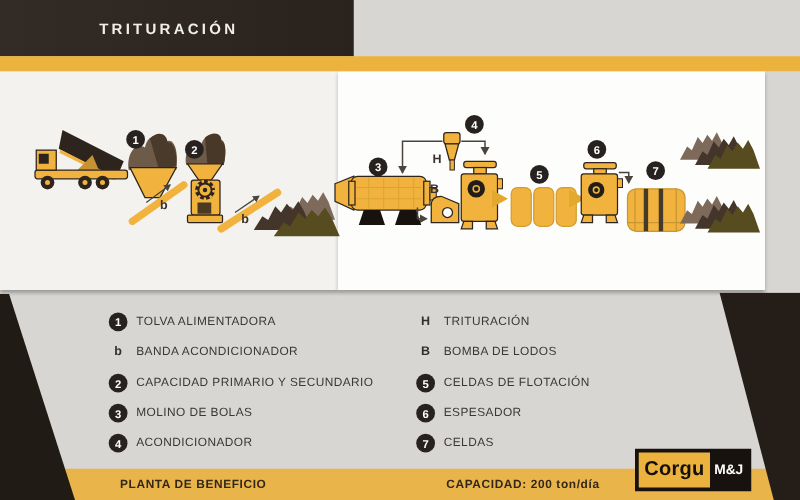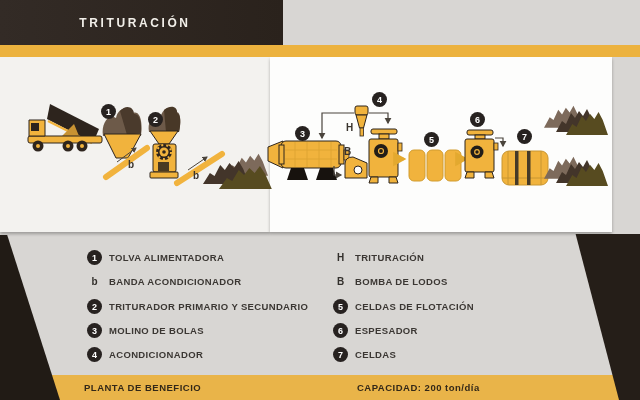--- a/index.html
+++ b/index.html
@@ -29,26 +29,26 @@
   
   .node{position:absolute;width:15px;height:15px;border-radius:50%;background:#272220;
     color:#fff;font-size:9px;font-weight:bold;display:flex;align-items:center;justify-content:center;z-index:4;}
   .dlabel{position:absolute;color:#3a342e;font-size:10px;font-weight:bold;z-index:4;}
   
   .legend-row{position:absolute;display:flex;align-items:center;z-index:4;height:15px;}
   .marker{width:15px;height:15px;display:flex;align-items:center;justify-content:center;
     font-weight:bold;flex:0 0 15px;}
   .marker.circle{border-radius:50%;background:#272220;color:#fff;font-size:9px;}
   .marker.letter{color:#33302c;font-size:10px;}
-  .legend-label{margin-left:7px;color:#3b3733;font-size:9.5px;font-weight:bold;letter-spacing:.35px;white-space:nowrap;text-align:center;}
+  .legend-label{margin-left:7px;color:#3b3733;font-size:9.5px;font-weight:normal;letter-spacing:.35px;white-space:nowrap;text-align:center;}
   
   .footer-bar{position:absolute;left:0;top:375px;width:640px;height:25px;background:#e9b449;z-index:2;}
   .footer-bar span{position:absolute;top:0;line-height:25px;color:#332818;font-size:9.5px;
     font-weight:bold;letter-spacing:.5px;white-space:nowrap;}
-  .ft-plant{left:84px;} .ft-diagram{left:207px;} .ft-capacity{left:357px;}
+  .ft-plant{left:96px;} .ft-diagram{left:207px;} .ft-capacity{left:357px;}
   
   .logo{position:absolute;left:508px;top:359px;width:93px;height:34px;background:#17120e;
     padding:3px;box-sizing:border-box;display:flex;z-index:6;}
   .logo-left{flex:1.9;background:#ecb23e;display:flex;align-items:center;justify-content:center;
     color:#14100c;font-size:16px;font-weight:bold;letter-spacing:.2px;}
   .logo-right{flex:1;background:#17120e;display:flex;align-items:center;justify-content:center;
     color:#fff;font-size:11px;font-weight:bold;}
 </style>
 </head>
 <body>
@@ -219,21 +219,21 @@
   <div class="legend-row" style="left:87px;top:250px">
     <span class="marker circle">1</span>
     <span class="legend-label">TOLVA ALIMENTADORA</span>
   </div>
   <div class="legend-row" style="left:87px;top:274px">
     <span class="marker letter">b</span>
     <span class="legend-label">BANDA ACONDICIONADOR</span>
   </div>
   <div class="legend-row" style="left:87px;top:299px">
     <span class="marker circle">2</span>
-    <span class="legend-label">TRITURADOR PRIMARIO Y SECUNDARIO</span>
+    <span class="legend-label">CAPACIDAD PRIMARIO Y SECUNDARIO</span>
   </div>
   <div class="legend-row" style="left:87px;top:323px">
     <span class="marker circle">3</span>
     <span class="legend-label">MOLINO DE BOLAS</span>
   </div>
   <div class="legend-row" style="left:87px;top:347px">
     <span class="marker circle">4</span>
     <span class="legend-label">ACONDICIONADOR</span>
   </div>
 
@@ -259,14 +259,18 @@
   </div>
 
   <div class="wedge wedge-left"></div>
   <div class="wedge wedge-right"></div>
 
   <div class="footer-bar">
     <span class="ft-plant">PLANTA DE BENEFICIO</span>
     <span class="ft-capacity">CAPACIDAD: 200 ton/día</span>
   </div>
 
+  <div class="logo">
+    <span class="logo-left">Corgu</span>
+    <span class="logo-right">M&amp;J</span>
+  </div>
 
 </div>
 
 </body></html>

